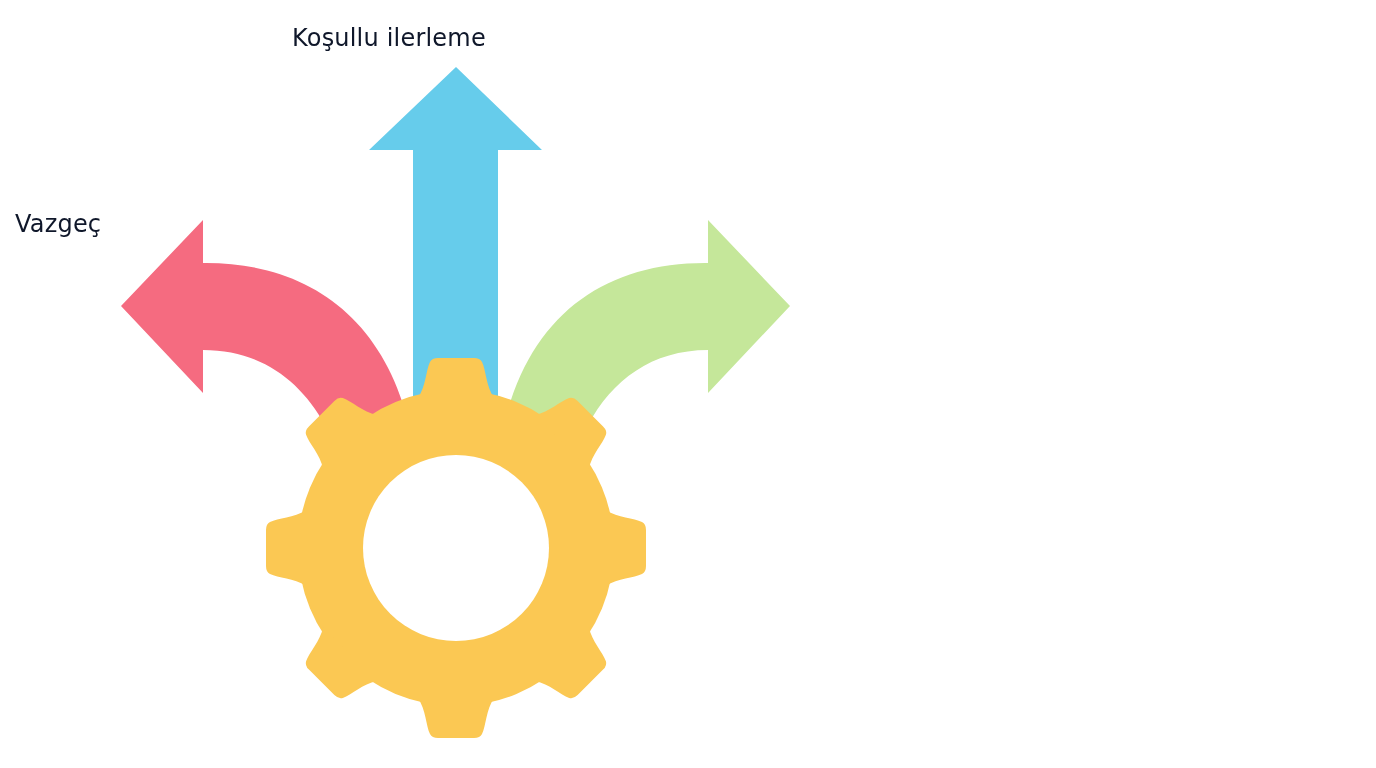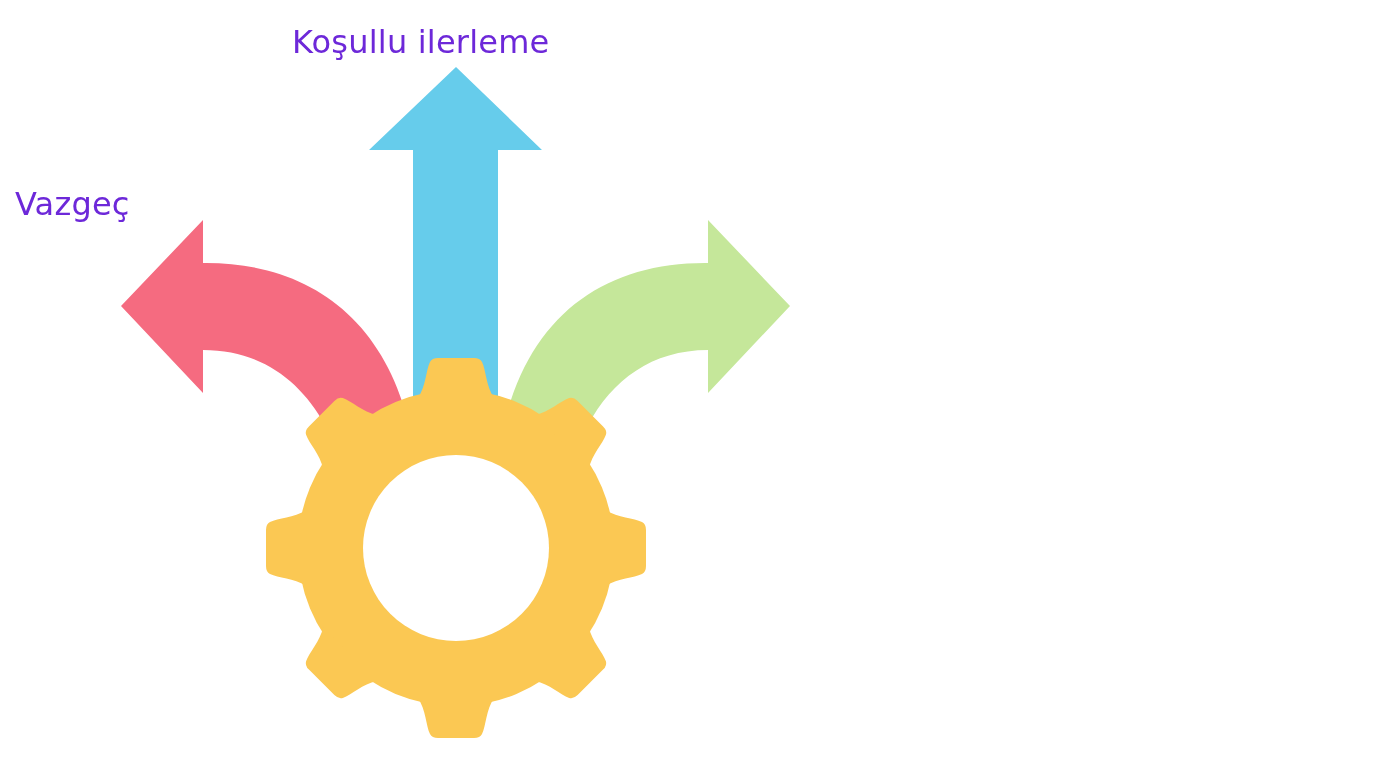--- a/index.html
+++ b/index.html
@@ -3,25 +3,25 @@
   <meta charset="utf-8">
   <style>
     html, body { margin: 0; padding: 0; }
     body {
       width: 1376px; height: 768px; overflow: hidden;
       background: #ffffff; position: relative;
       font-family: "DejaVu Sans", "Liberation Sans", sans-serif;
     }
     .diagram { position: absolute; left: 0; top: 0; width: 1376px; height: 768px; }
     .label {
-      position: absolute; color: #6d28d9; font-size: 32px; line-height: 1;
+      position: absolute; color: #0f172a; font-size: 24px; line-height: 1;
       white-space: nowrap; letter-spacing: 0.2px;
     }
     #lbl-up { left: 292px; top: 26px; }
-    #lbl-left { left: 15px; top: 188px; }
+    #lbl-left { left: 15px; top: 212px; }
     #lbl-right { left: 748px; top: 196px; }
     svg { position: absolute; left: 0; top: 0; }
   </style>
 </head>
 <body>
 
 <div class="diagram">
   <svg width="1376" height="768" viewBox="0 0 1376 768">
 
     <g>

